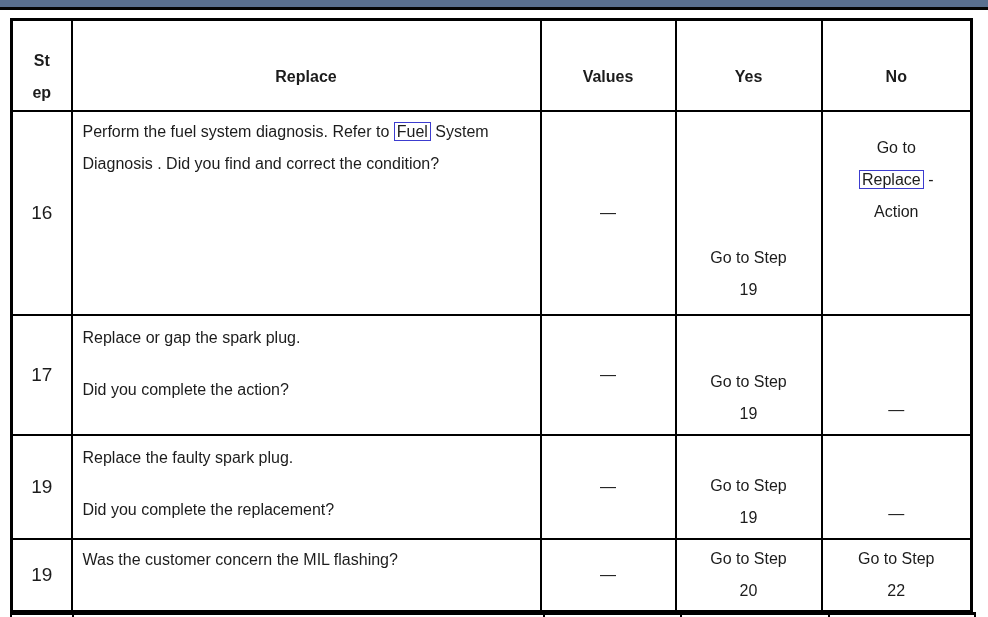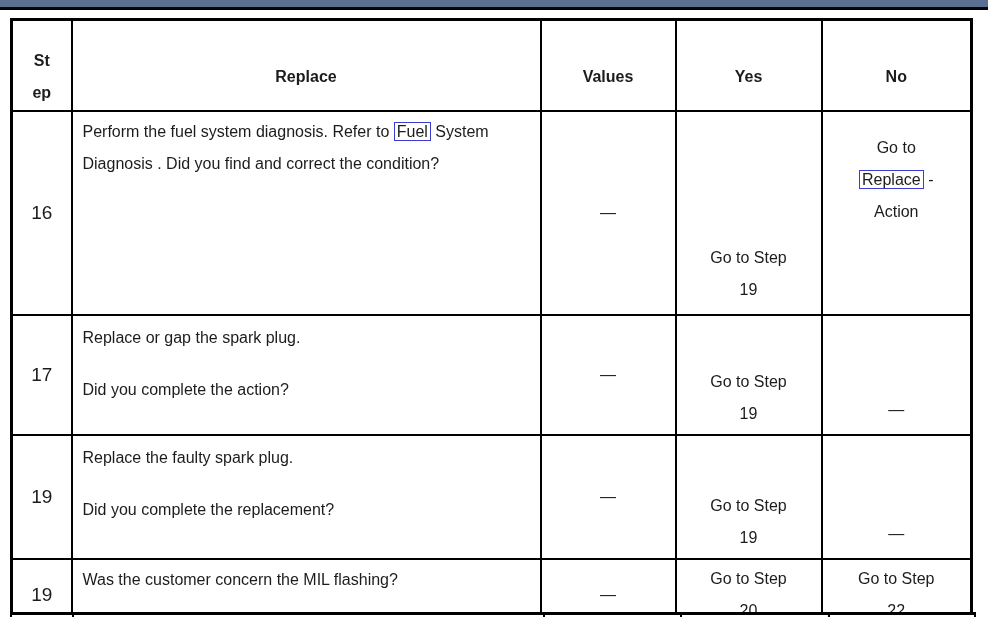--- a/index.html
+++ b/index.html
@@ -44,21 +44,21 @@
     font-size: 16px;
     font-weight: bold;
     text-align: center;
     vertical-align: middle;
     padding: 24px 2px 0 2px;
     line-height: 32px;
   }
 
   .r16 td { height: 204px; }
   .r17 td { height: 120px; }
-  .r18 td { height: 124px; }
+  .r18 td { height: 104px; }
   .r19 td { height: 73px; }
 
   td.step {
     text-align: center;
     vertical-align: middle;
     font-size: 19px;
   }
   td.action {
     vertical-align: top;
     text-align: left;

